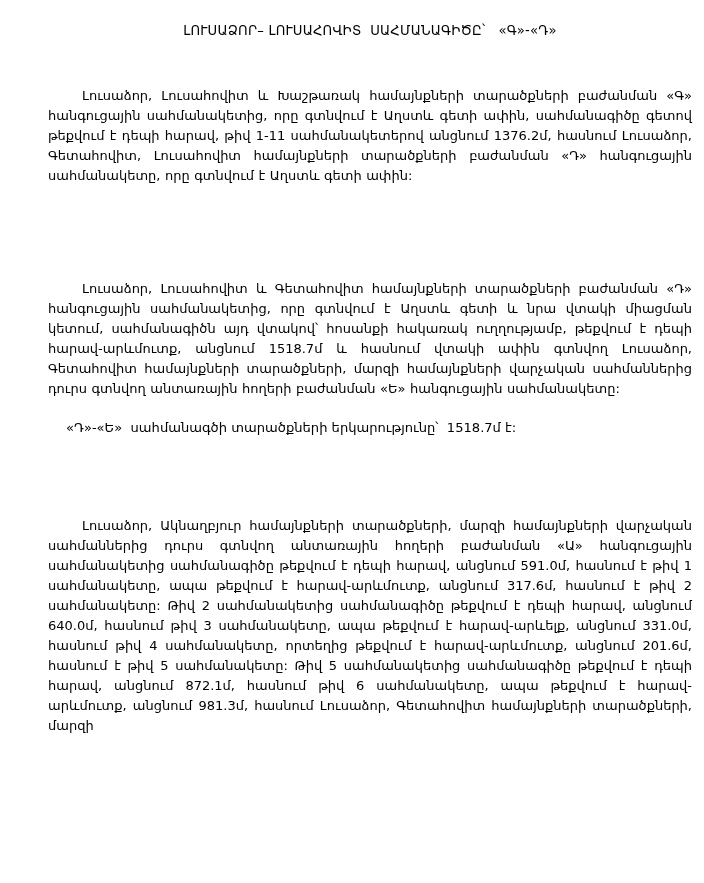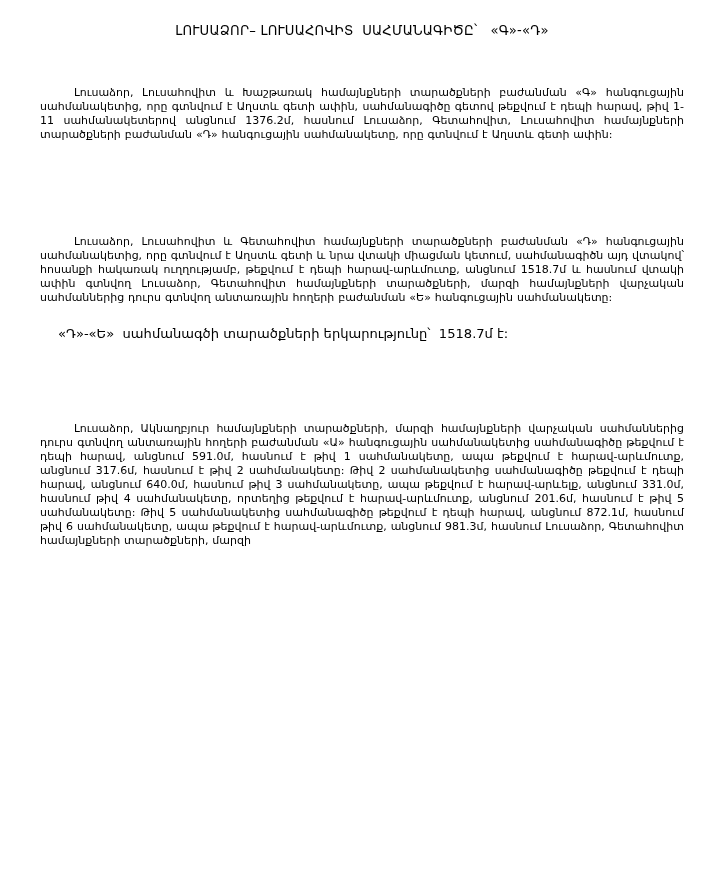--- a/index.html
+++ b/index.html
@@ -14,21 +14,21 @@
     font-family: "DejaVu Sans", "Liberation Sans", sans-serif;
     color: #000000;
     overflow: hidden;
   }
   .page {
     position: relative;
     width: 704px;
     height: 670px;
     background: #ffffff;
     box-sizing: border-box;
-    padding: 22px 14px 0 24px;
+    padding: 22px 14px 0 32px;
   }
   .doc-body {
     width: 676px;
     margin: 0 auto;
   }
   .section-heading {
     text-align: center;
     font-size: 13.2px;
     letter-spacing: 0.2px;
     line-height: 1.35;
@@ -41,22 +41,22 @@
   .heading-line-2 {
     text-align: center;
     font-size: 13.2px;
     letter-spacing: 0.2px;
     line-height: 1.35;
     white-space: pre;
   }
   .body-par {
     text-align: justify;
     text-justify: inter-word;
-    font-size: 11px;
-    line-height: 14px;
+    font-size: 13px;
+    line-height: 20px;
     text-indent: 34px;
     margin: 16px;
     word-spacing: 0.4px;
   }
   .total-line {
     text-align: left;
     font-size: 13.1px;
     line-height: 21.6px;
     text-indent: 34px;
     margin: 0;

